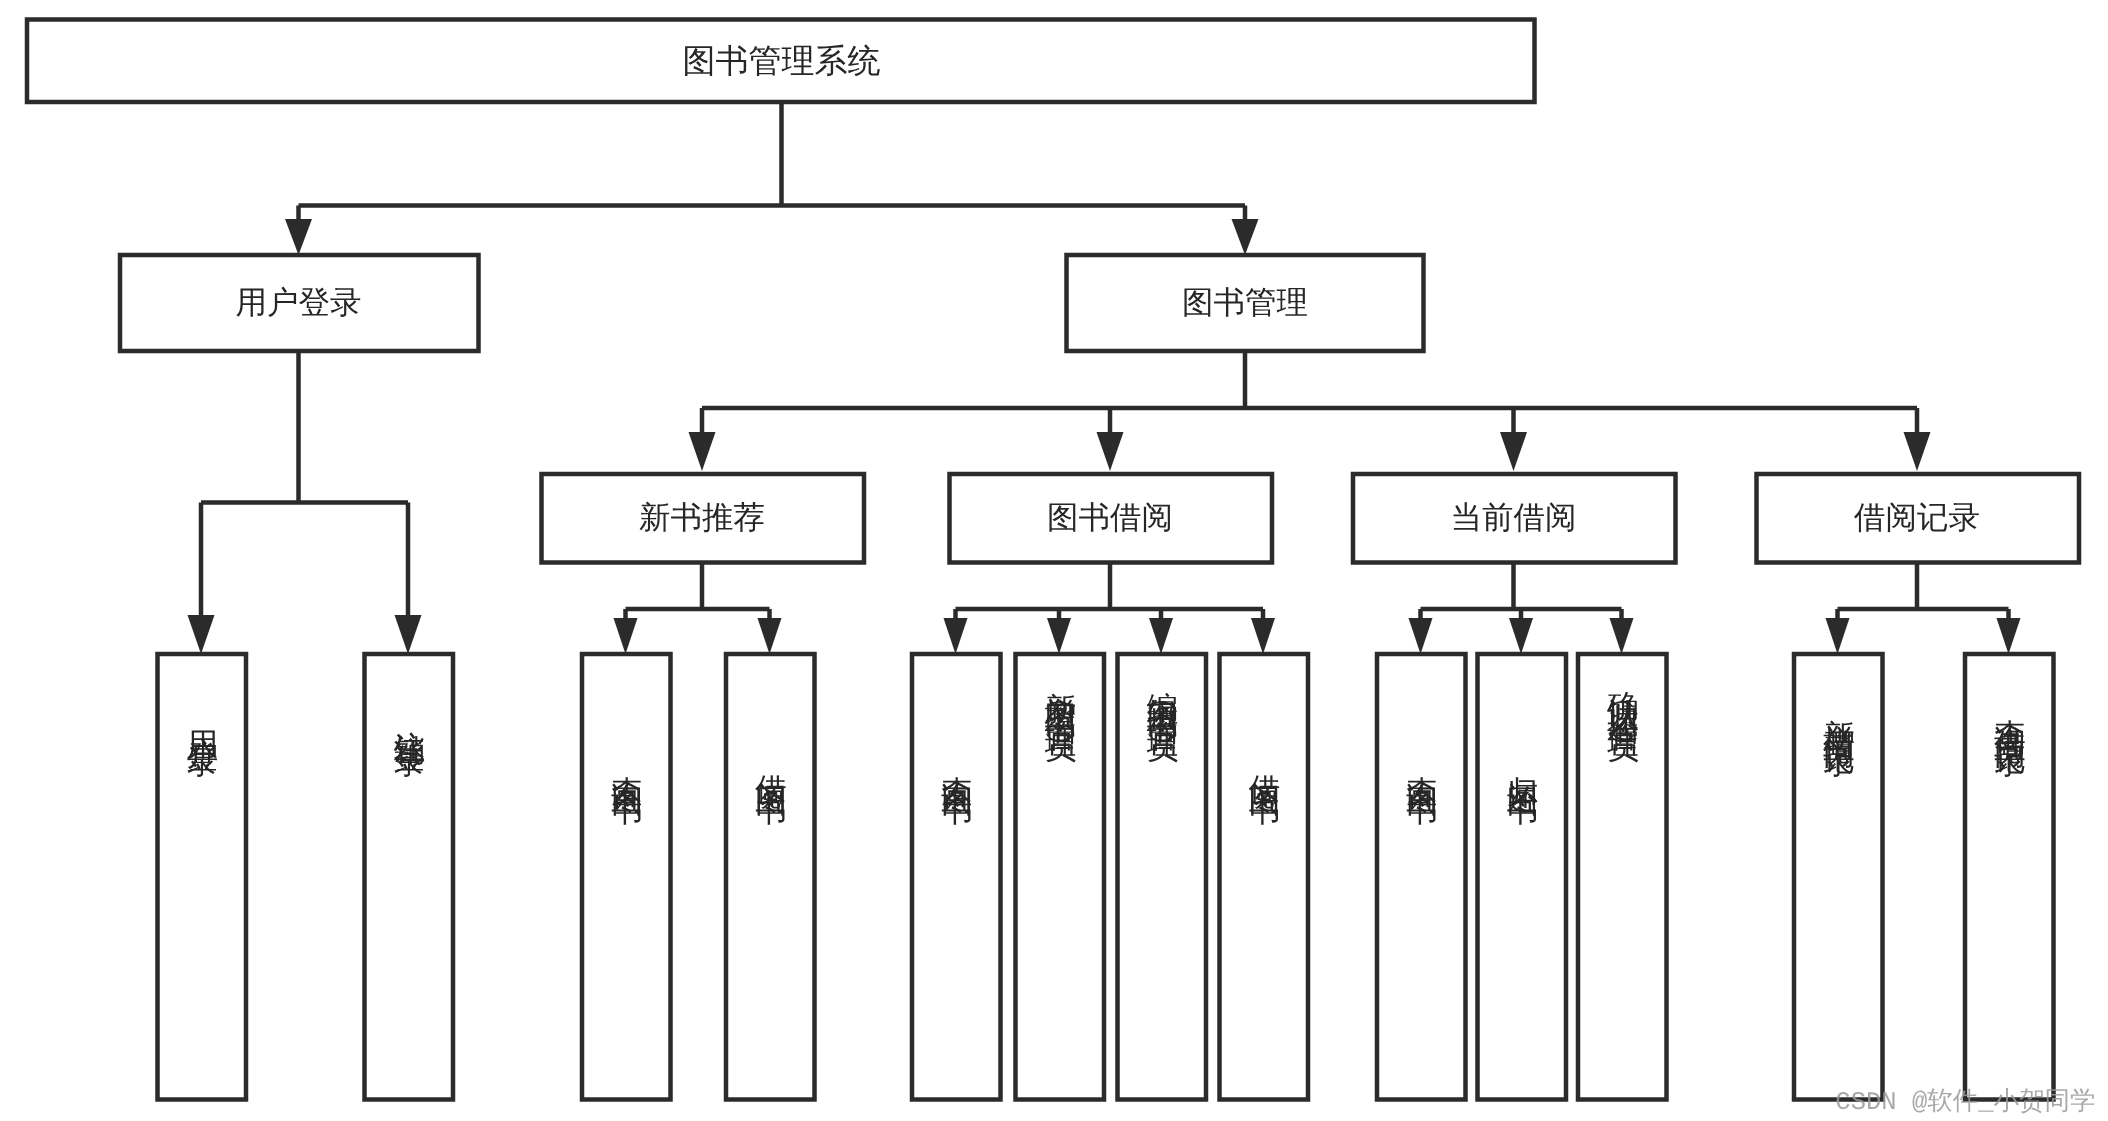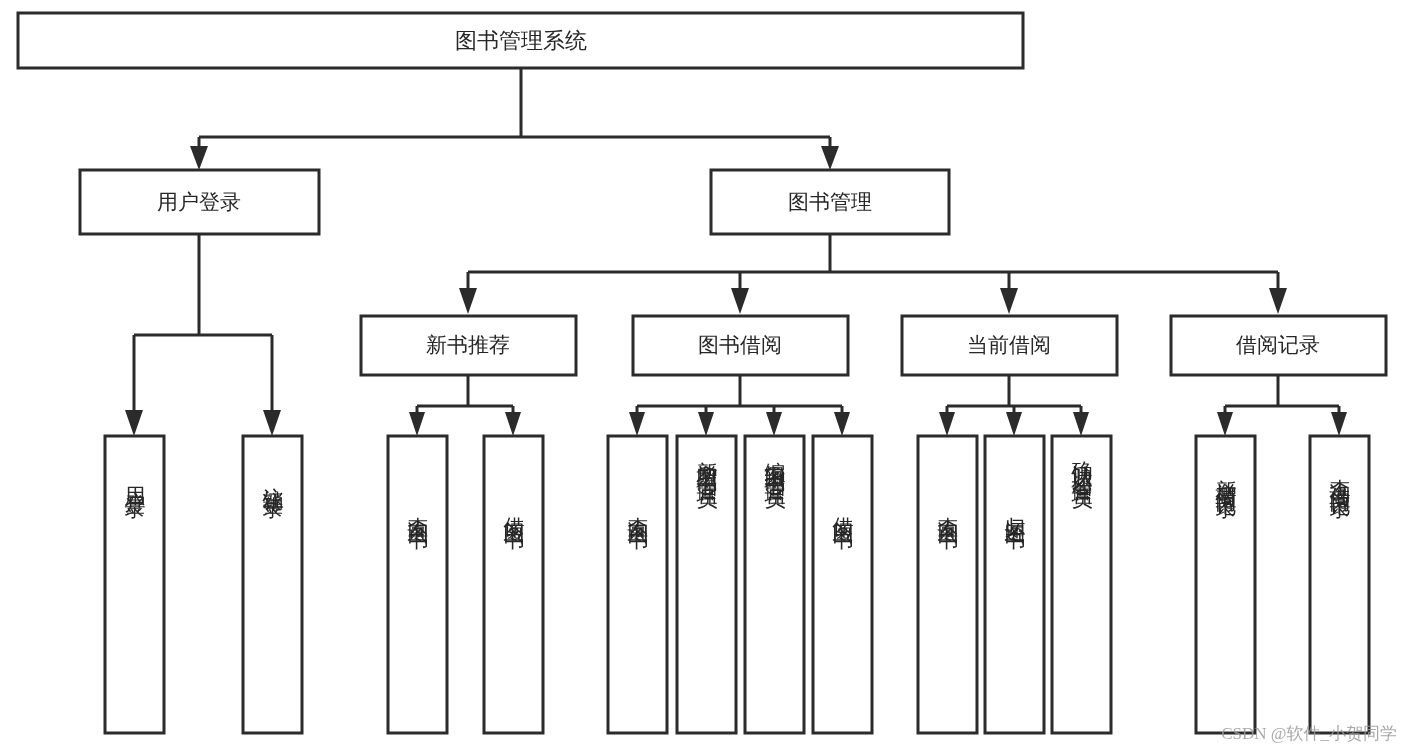--- a/index.html
+++ b/index.html
@@ -73,21 +73,21 @@
     line-height: 1;
     letter-spacing: 4px;
     color: #262626;
     white-space: nowrap;
     user-select: none;
   }
   .watermark {
     position: absolute;
     right: 8px;
     bottom: 2px;
-    font-family: Liberation Serif, serif;
+    font-family: Liberation Mono, monospace;
     font-size: 17px;
     color: #9a9a9a;
     opacity: 0.85;
     white-space: nowrap;
     user-select: none;
   }
 </style>
 </head>
 <body>
 

